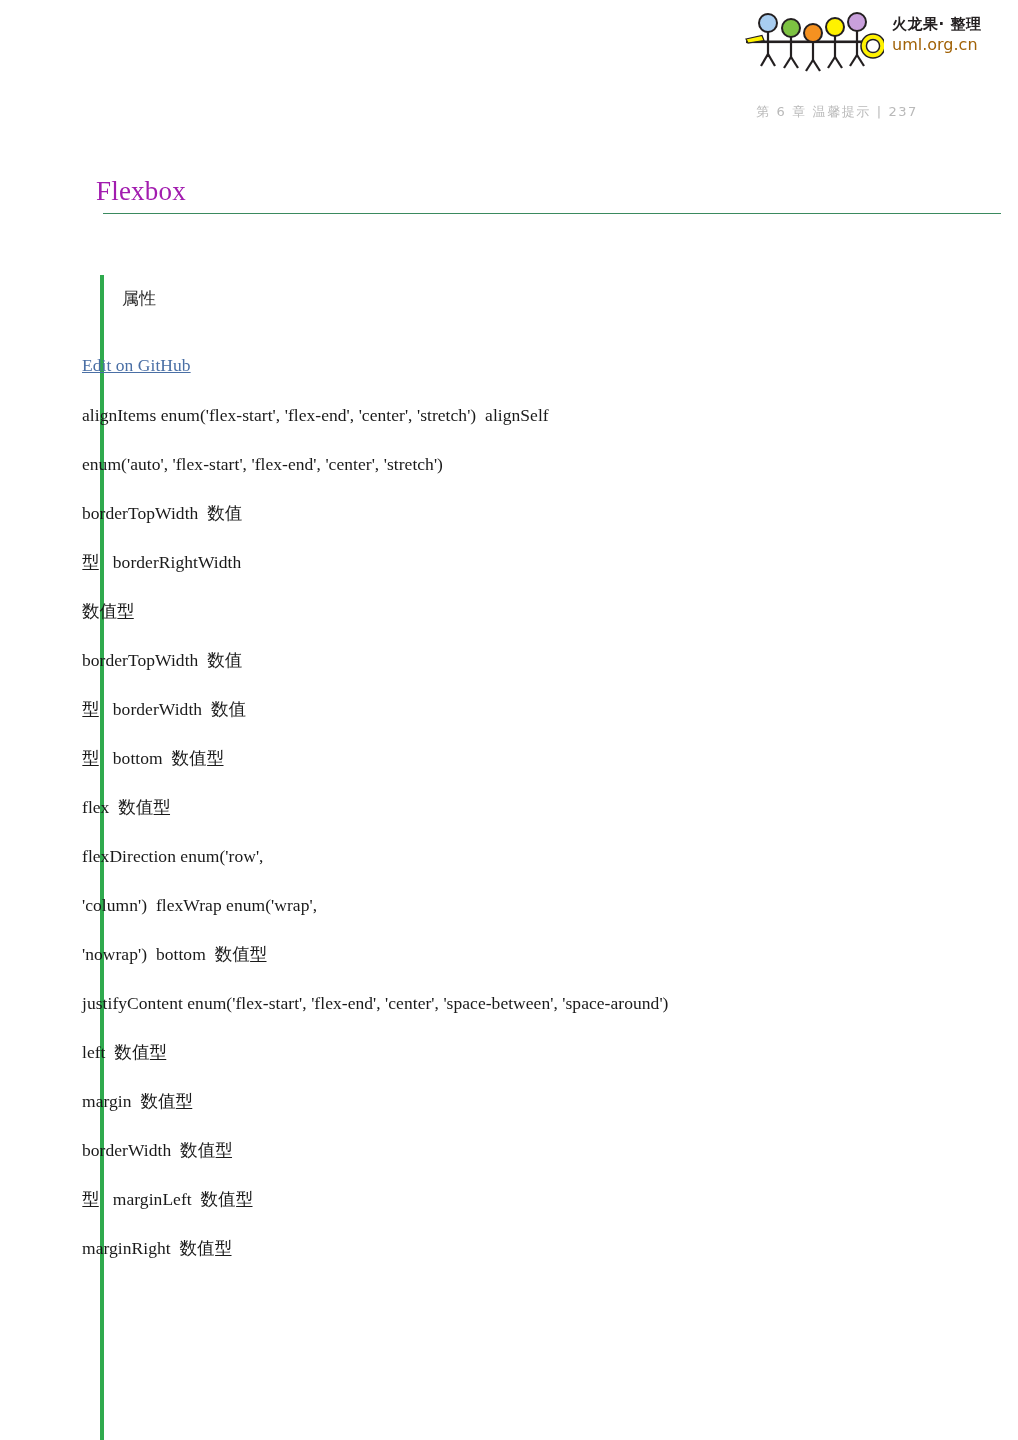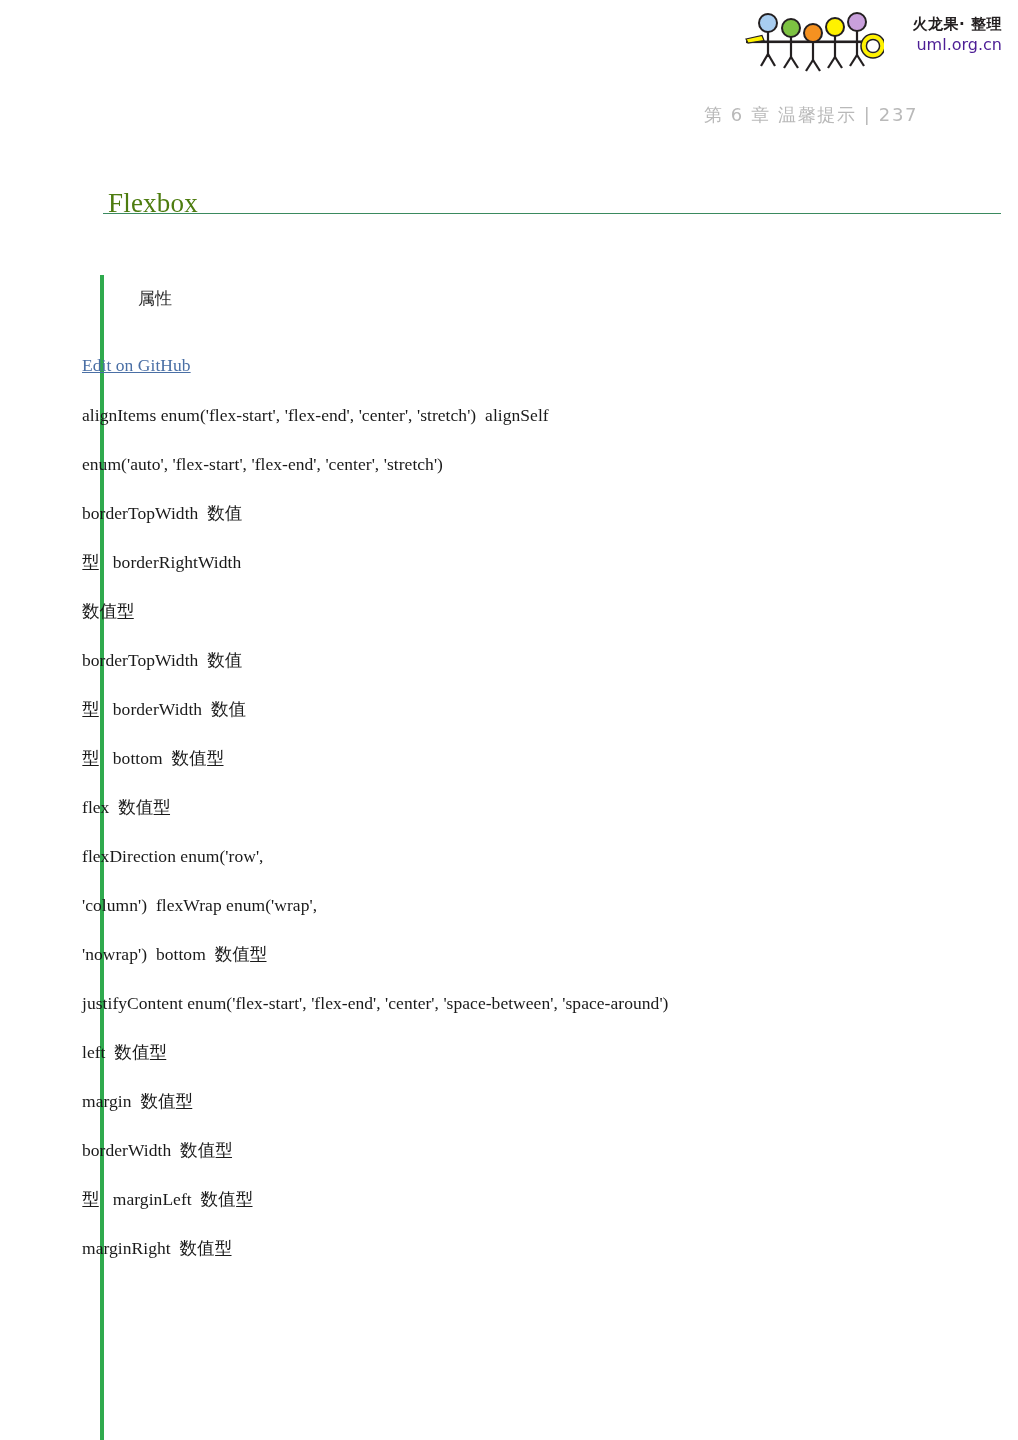--- a/index.html
+++ b/index.html
@@ -17,21 +17,20 @@
     overflow: hidden;
   }
 
   
   .logo-block {
     position: absolute;
     top: 8px;
     right: 18px;
     width: 268px;
     height: 66px;
-    text-align: right;
   }
   .logo-art {
     position: absolute;
     left: 0;
     top: 2px;
     width: 152px;
     height: 62px;
   }
   .logo-text {
     position: absolute;
@@ -43,32 +42,32 @@
   .logo-cn {
     font-size: 15px;
     font-weight: bold;
     color: #231f20;
     letter-spacing: 0.5px;
     line-height: 20px;
     white-space: nowrap;
   }
   .logo-url {
     font-size: 16px;
-    color: #4c1d95;
+    color: #a16207;
     line-height: 22px;
     white-space: nowrap;
   }
 
   
   .running-header {
     position: absolute;
     top: 103px;
     right: 100px;
     font-family: "DejaVu Sans", "Liberation Sans", sans-serif;
-    font-size: 18px;
+    font-size: 13px;
     color: #b9b9b9;
     letter-spacing: 1.6px;
     white-space: nowrap;
   }
 
   
   .page {
     position: absolute;
     left: 0;
     top: 0;
@@ -76,23 +75,23 @@
     height: 1440px;
   }
 
   .doc-title {
     position: absolute;
     left: 96px;
     top: 176px;
     width: 300px;
     font-size: 27px;
     line-height: 30px;
-    color: #4d7c0f;
+    color: #a21caf;
     font-weight: normal;
-    margin: 12px;
+    margin: 0;
     letter-spacing: 0.2px;
   }
 
   .title-rule {
     position: absolute;
     left: 103px;
     top: 213px;
     width: 898px;
     height: 0;
     border: 0;
@@ -105,21 +104,21 @@
     position: absolute;
     left: 100px;
     top: 275px;
     width: 4px;
     height: 1165px;
     background: #2faa4d;
   }
 
   .section-heading {
     position: absolute;
-    left: 138px;
+    left: 122px;
     top: 285px;
     font-family: "DejaVu Sans", "Liberation Sans", sans-serif;
     font-size: 17px;
     line-height: 26px;
     color: #2b2b2b;
     margin: 0;
     font-weight: normal;
   }
 
   .body-lines {

